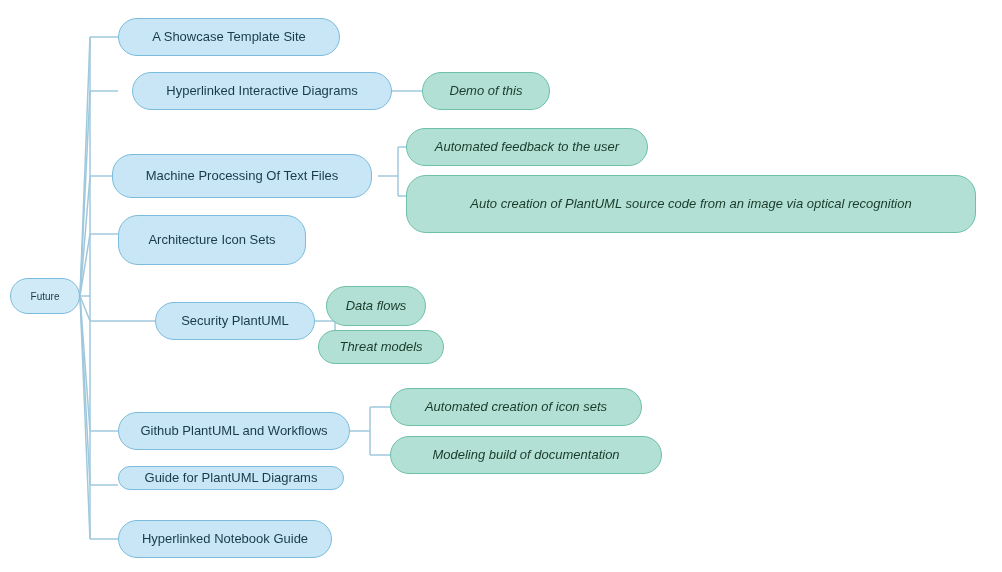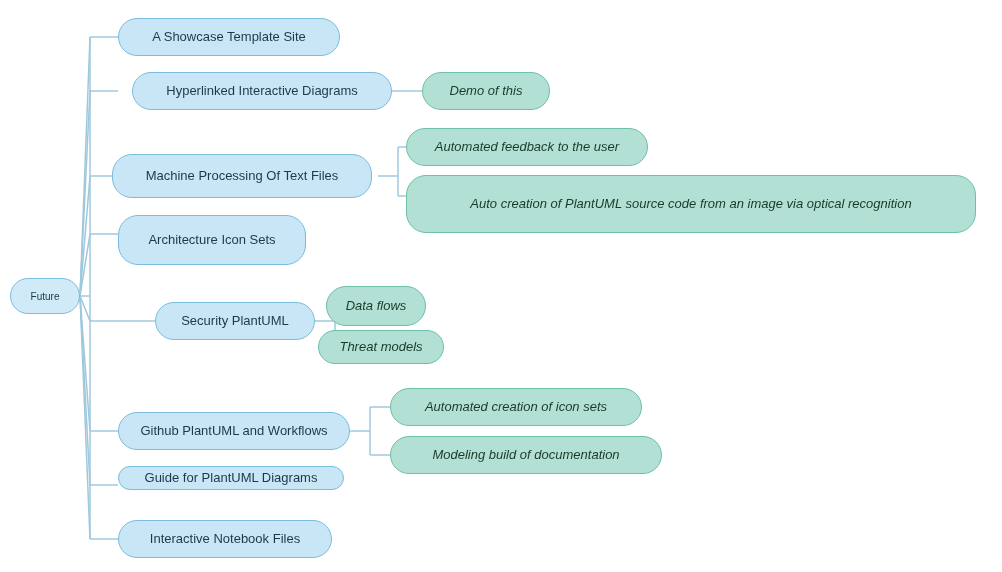--- a/index.html
+++ b/index.html
@@ -104,21 +104,21 @@
 <div class="node node-blue" id="node-n5" style="left:155px;top:302px;width:160px;height:38px;">
   <span>Security PlantUML</span>
 </div>
 <div class="node node-blue" id="node-n6" style="left:118px;top:412px;width:232px;height:38px;">
   <span>Github PlantUML and Workflows</span>
 </div>
 <div class="node node-blue" id="node-n7" style="left:118px;top:466px;width:226px;height:24px;">
   <span>Guide for PlantUML Diagrams</span>
 </div>
 <div class="node node-blue" id="node-n8" style="left:118px;top:520px;width:214px;height:38px;">
-  <span>Interactive Notebook Files</span>
+  <span>Hyperlinked Notebook Guide</span>
 </div>
 
 <div class="node node-green" id="node-demo" style="left:422px;top:72px;width:128px;height:38px;">
   <span>Demo of this</span>
 </div>
 <div class="node node-green" id="node-feedback" style="left:406px;top:128px;width:242px;height:38px;">
   <span>Automated feedback to the user</span>
 </div>
 <div class="node node-green" id="node-autocreate" style="left:406px;top:175px;width:570px;height:58px;">
   <span>Auto creation of PlantUML source code from an image via optical recognition</span>

